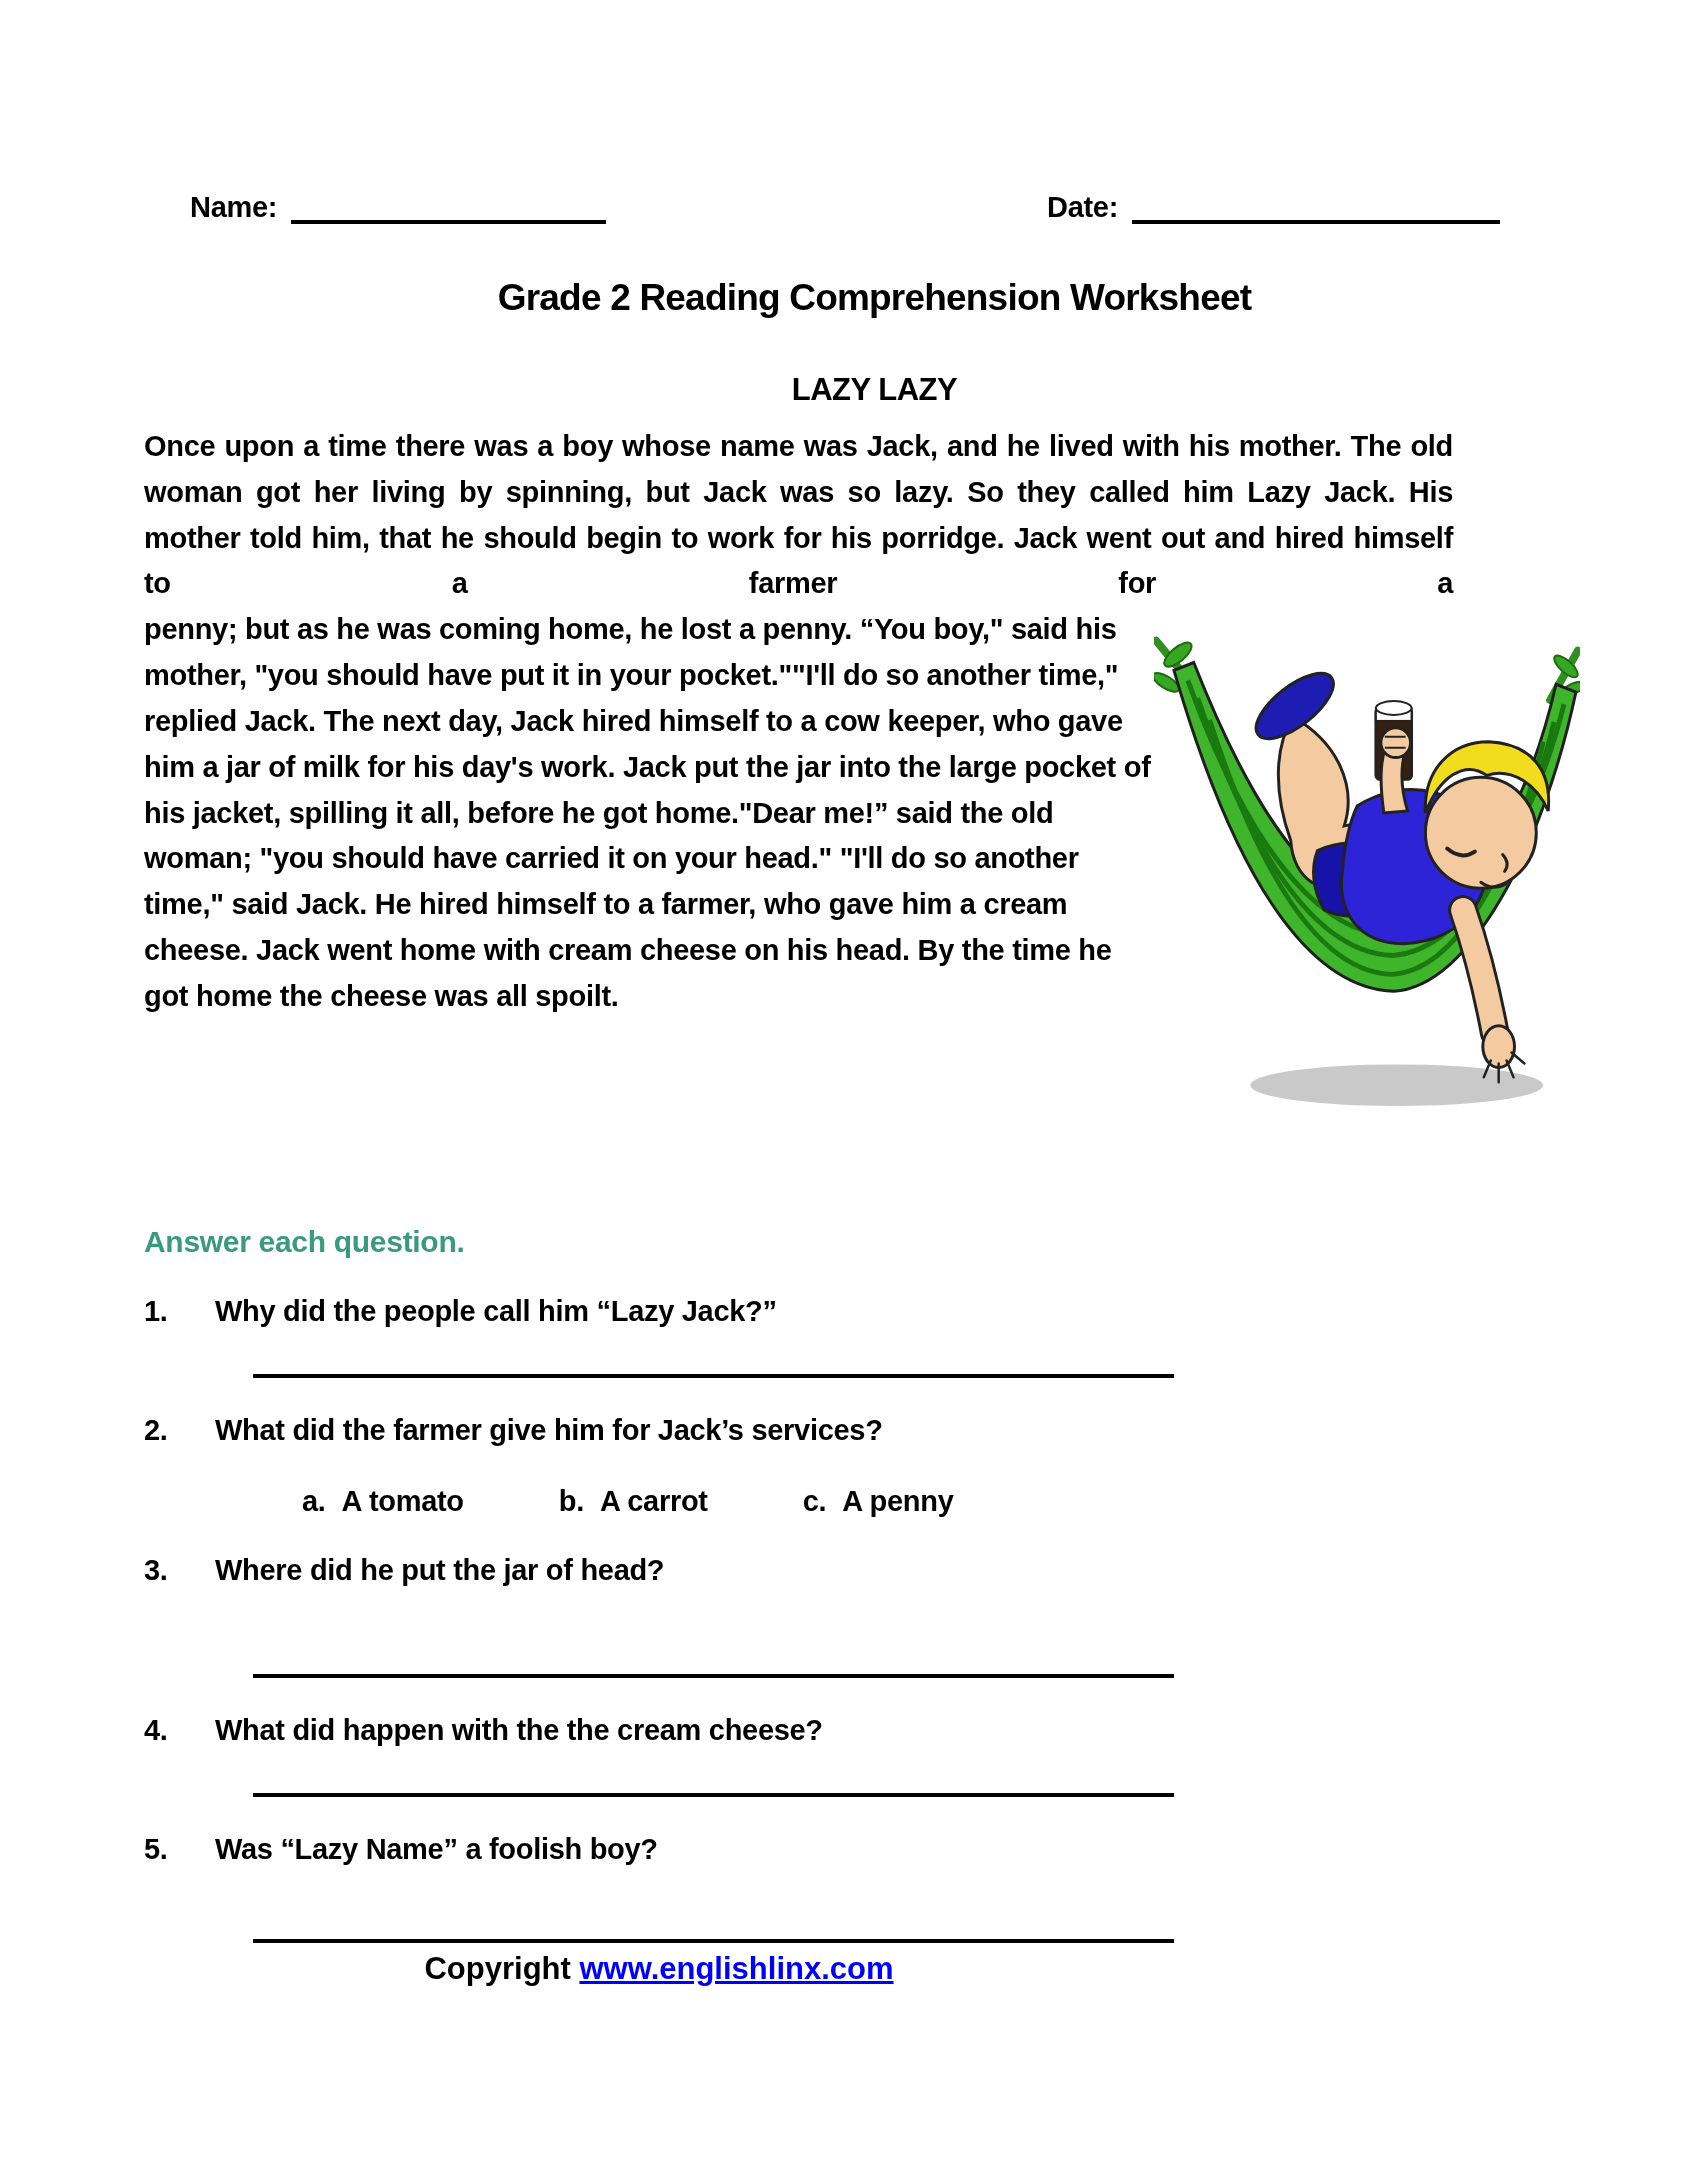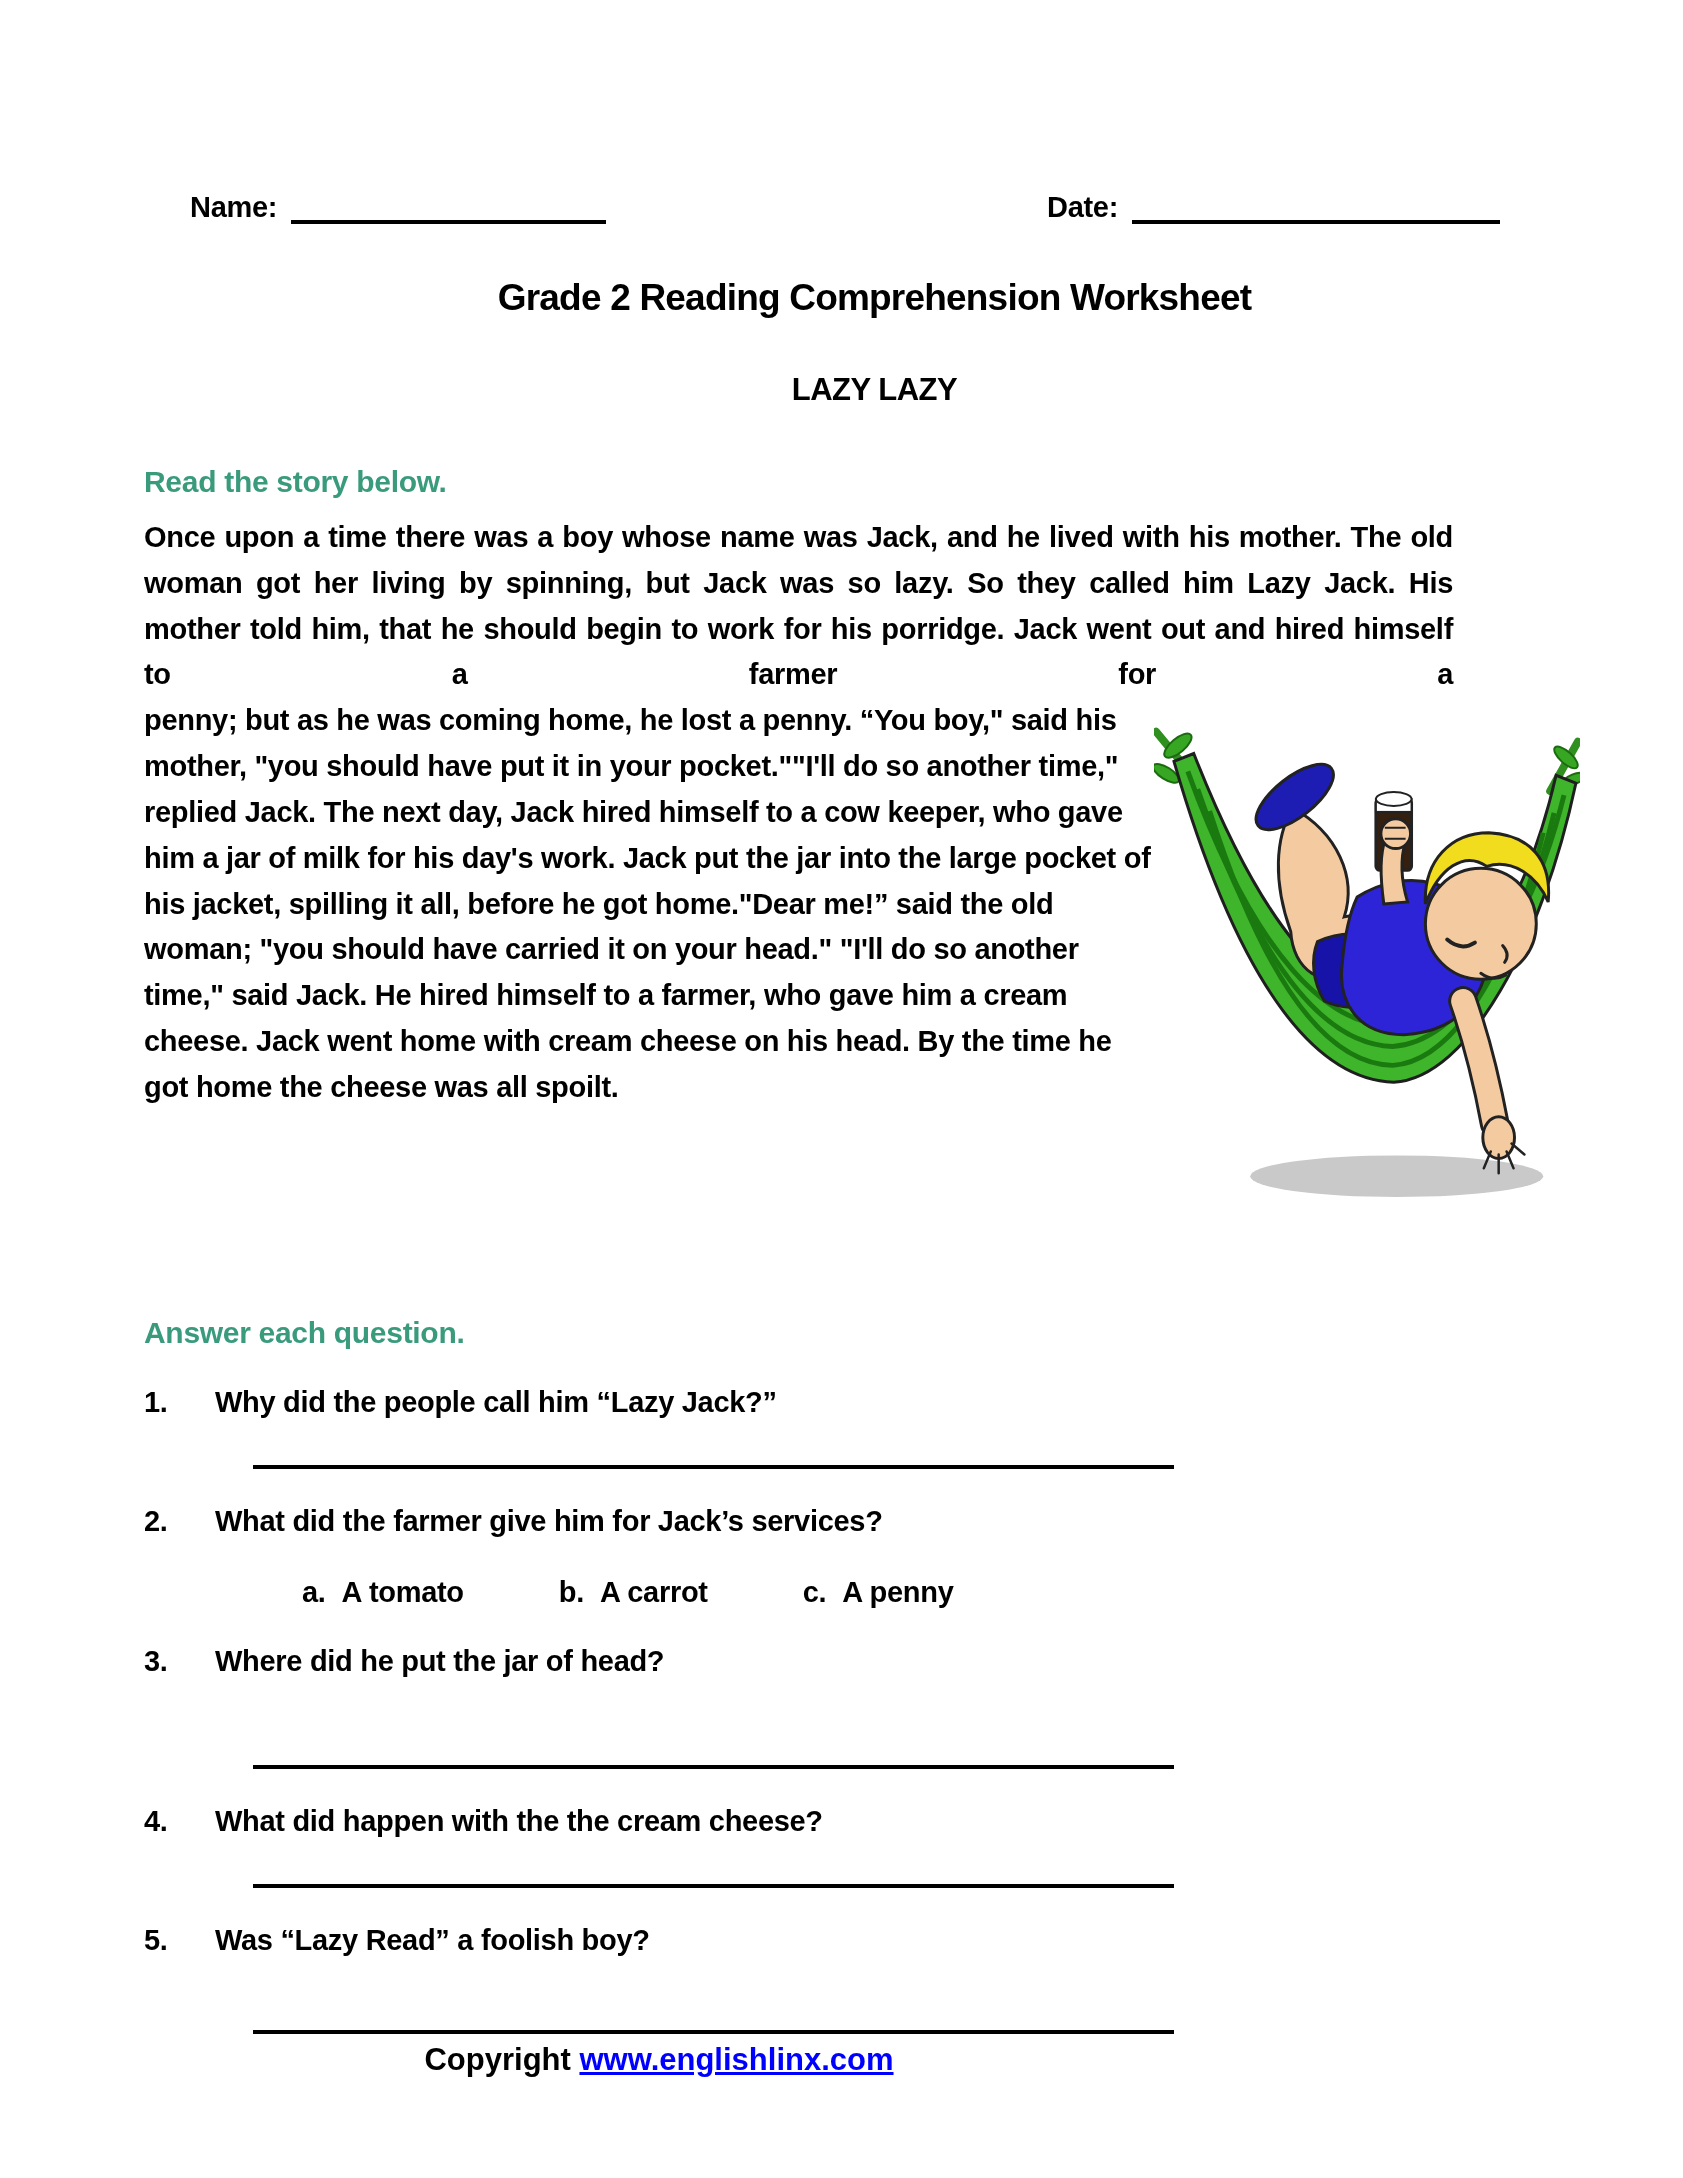--- a/index.html
+++ b/index.html
@@ -54,21 +54,20 @@
     </div>
     <div class="date-group">
       <span>Date:</span>
       <span class="blank-line date-line"></span>
     </div>
   </div>
 
   <div class="doc-title">Grade 2 Reading Comprehension Worksheet</div>
   <div class="doc-subtitle">LAZY LAZY</div>
 
-  <div class="section-heading" style="color:#3a9b7c">Read the story below.</div>
 
   <div class="story-top">Once upon a time there was a boy whose name was Jack, and he lived with his mother.  The old woman got her living by spinning, but Jack was so lazy. So they called him Lazy Jack. His mother told him, that he should begin to work for his porridge. Jack went out and hired himself to a farmer for a</div>
 
   <div class="story-row">
     <div class="story-side">penny; but as he was coming home, he lost a penny. “You boy," said his mother, "you should have put it in your pocket.""I'll do so another time," replied Jack. The next day, Jack hired himself to a cow keeper, who gave him a jar of milk for his day's work. Jack put the jar into the large pocket of his jacket, spilling it all, before he got home."Dear me!” said the old woman; "you should have carried it on your head." "I'll do so another time," said Jack. He hired himself to a farmer, who gave him a cream cheese. Jack went home with cream cheese on his head. By the time he got home the cheese was all spoilt.</div>
     <div class="illustration-box">
       <svg viewBox="0 0 430 500" width="426" height="495">
 
         <ellipse cx="245" cy="477" rx="148" ry="21" fill="#c9c9c9"></ellipse>
 
@@ -151,21 +150,21 @@
   <div class="answer-line tall"></div>
 
   <div class="question">
     <span class="q-num">4.</span>
     <span>What did happen with the the cream cheese?</span>
   </div>
   <div class="answer-line"></div>
 
   <div class="question">
     <span class="q-num">5.</span>
-    <span>Was “Lazy Read” a foolish boy?</span>
+    <span>Was “Lazy Name” a foolish boy?</span>
   </div>
   <div class="answer-line last"></div>
 
   <div class="footer">
     <span>Copyright</span>
     <a href="#" style="color:#0000ff">www.englishlinx.com</a>
   </div>
 
 </div>
 

